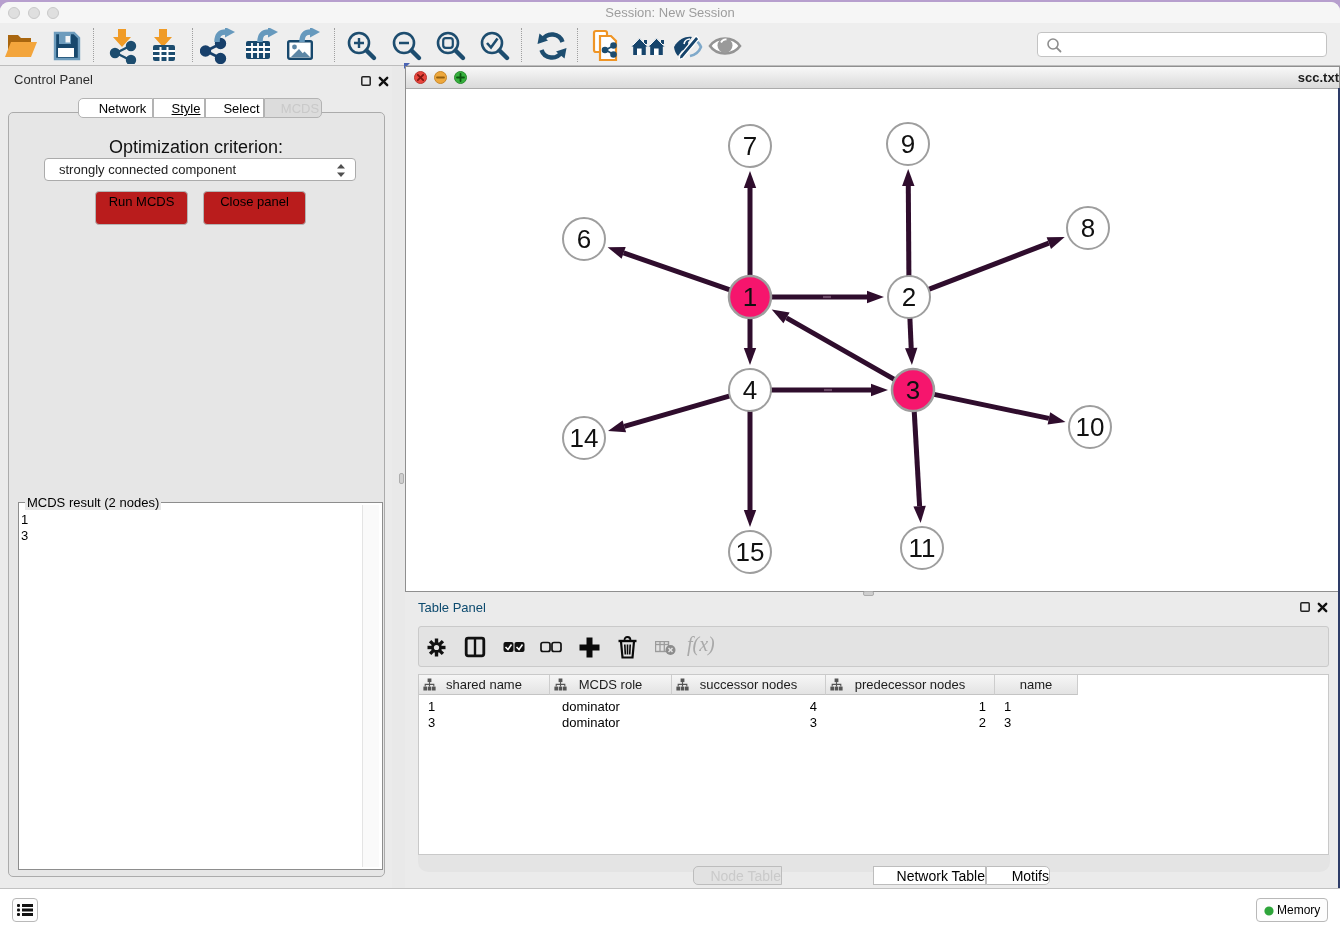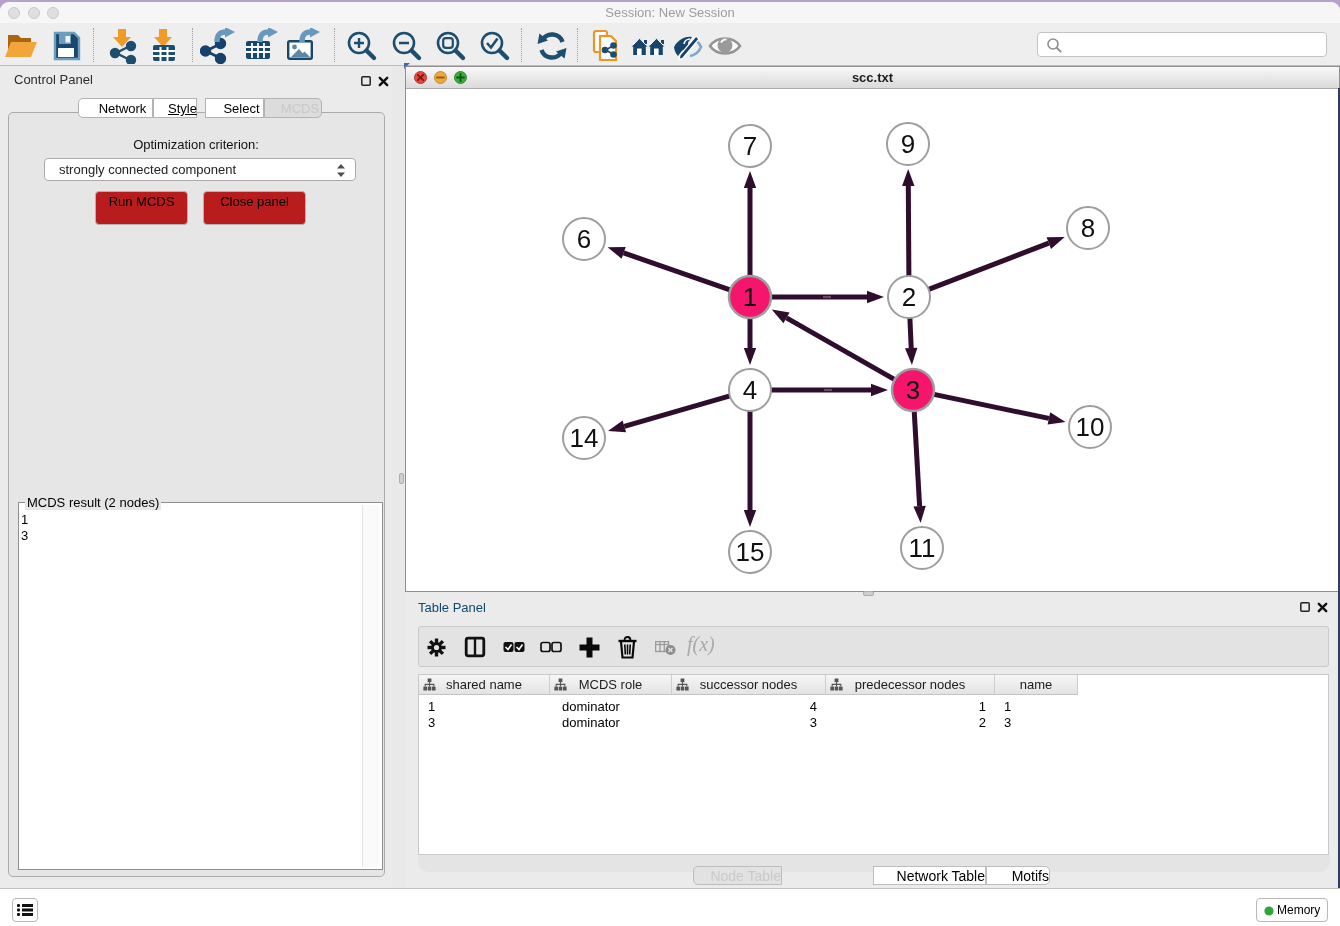--- a/index.html
+++ b/index.html
@@ -13,32 +13,32 @@
 
 #toolbar { position:absolute; left:0; top:21px; width:1340px; height:43px; background:#eeeeee; border-bottom:1px solid #bdbdbd; }
 .sep { position:absolute; top:5px; height:34px; width:0; border-left:1px dotted #9f9f9f; }
 .ticon { position:absolute; top:5px; }
 #searchbox { position:absolute; left:1037px; top:9px; width:290px; height:25px; background:#fff; border:1px solid #c3c3c3; border-radius:4px; }
 
 #cpanel { position:absolute; left:0; top:64px; width:392px; height:822px; background:#ebebeb; }
 #cp-title { position:absolute; left:14px; top:6px; font-size:13px; color:#2c2c2c; }
 .tab { position:absolute; z-index:3; top:32px; height:20px; background:#fff; border:1px solid #b3b3b3; font-size:13px; color:#000; text-align:center; line-height:19px;padding-left:14px; }
 #tabpane { position:absolute; left:8px; top:46px; width:377px; height:765px; background:#e6e6e6; border:1px solid #ababab; border-radius:5px; }
-#optlabel { position:absolute; left:0; top:71px; width:392px; text-align:center; font-size:13px; color:#111; }
+#optlabel { position:absolute; left:0; top:71px; width:392px; text-align:center; font-size:18px; color:#111; }
 #cselect { position:absolute; left:44px; top:92px; width:312px; height:23px; background:#fff; border:1px solid #ababab; border-radius:4px; font-size:13px; color:#222; line-height:21px; padding-left:14px; }
 .cbtn { position:absolute; top:125px; height:34px; background:#b91c1c; border:1px solid #b3b3b3; border-radius:4px; font-size:13px; color:#000; text-align:center; line-height:20px; }
 #fieldset { position:absolute; left:18px; top:436px; width:365px; height:368px; border:1px solid #8d8d8d; background:#fff; }
 #fieldlegend { position:absolute; left:25px; top:429px; font-size:13px; color:#000; background:#e6e6e6; padding:0 2px; }
 #mcdsres { position:absolute; left:21px; top:446px; font-size:13px; color:#000; line-height:16px; }
 #fscroll { position:absolute; left:343px; top:2px; width:17px; height:362px; background:#fafafa; border-left:1px solid #e4e4e4; }
 
 #netwin { position:absolute; left:405px; top:64px; width:935px; height:526px; background:#fff; border:1px solid #8f8f8f; }
 #nettitle { position:absolute; left:0; top:0; width:933px; height:22px; background:linear-gradient(#f8f8f8,#dadada); border-bottom:1px solid #ababab; }
 .tfl { position:absolute; top:4px; width:13px; height:13px; border-radius:50%; font-size:11px; font-weight:700; text-align:center; line-height:12px; }
-#nettitle-text { position:absolute; top:3px; left:0; width:933px; text-align:center; font-size:13px; font-weight:700; color:#1d1d1d; }
+#nettitle-text { position:absolute; top:3px; left:0; width:933px; text-align:right; font-size:13px; font-weight:700; color:#1d1d1d; }
 
 #tpanel { position:absolute; left:405px; top:590px; width:935px; height:296px; background:#ebebeb; }
 #tp-title { position:absolute; left:13px; top:8px; font-size:13px; color:#0c4a6e; }
 #tp-toolbar { position:absolute; left:13px; top:34px; width:911px; height:41px; background:#e3e3e3; border:1px solid #cacaca; border-radius:3px; }
 #ttable { position:absolute; left:13px; top:82px; width:911px; height:181px; background:#fff; border:1px solid #c9c9c9; }
 .th { position:absolute; top:0; height:20px; background:linear-gradient(#f6f6f6,#e3e3e3); border-right:1px solid #cdcdcd; border-bottom:1px solid #c4c4c4; font-size:13px; color:#1c1c1c; text-align:center; line-height:19px; }
 .td { position:absolute; font-size:13px; color:#000; height:16px; line-height:16px; }
 .btab { position:absolute; top:274px; height:19px; background:#fff; border:1px solid #bdbdbd; font-size:14px; color:#000; text-align:right; line-height:18px; }
 
 #statusbar { position:absolute; left:0; top:886px; width:1340px; height:38px; background:#ffffff; border-top:1px solid #c2c2c2; }
@@ -202,21 +202,21 @@
     <svg style="position:absolute;left:361px;top:10px" width="10" height="10" viewBox="0 0 10 10">
         <rect x="0.8" y="0.8" width="8.4" height="8.4" rx="1" fill="none" stroke="#222" stroke-width="1.5"></rect>
       </svg>
     <svg style="position:absolute;left:378px;top:10px" width="11" height="11" viewBox="0 0 11 11">
         <g stroke="#111" stroke-width="2.4" stroke-linecap="round">
           <line x1="1.8" y1="1.8" x2="9.2" y2="9.2"></line>
           <line x1="9.2" y1="1.8" x2="1.8" y2="9.2"></line>
         </g>
       </svg>
     <div class="tab" style="left:78px; width:75px; border-radius:5px 0 0 5px;">Network</div>
-    <div class="tab" style="left:153px; width:44px;text-decoration:underline;">Style</div>
+    <div class="tab" style="left:153px; width:52px;text-decoration:underline;">Style</div>
     <div class="tab" style="left:205px; width:59px;">Select</div>
     <div class="tab" style="left:264px; width:58px; background:#dcdcdc; color:#c9c9c9; border-radius:0 5px 5px 0;">MCDS</div>
     <div id="tabpane"></div>
     <div id="optlabel">Optimization criterion:</div>
     <div id="cselect">strongly connected component<svg style="position:absolute;right:9px;top:4px" width="10" height="15" viewBox="0 0 10 15">
           <polygon points="5,1 9,5.5 1,5.5" fill="#4f4f4f"></polygon>
           <polygon points="5,14 9,9.5 1,9.5" fill="#4f4f4f"></polygon>
         </svg></div>
     <div class="cbtn" style="left:95px; width:93px;">Run MCDS</div>
     <div class="cbtn" style="left:203px; width:103px;">Close panel</div>

